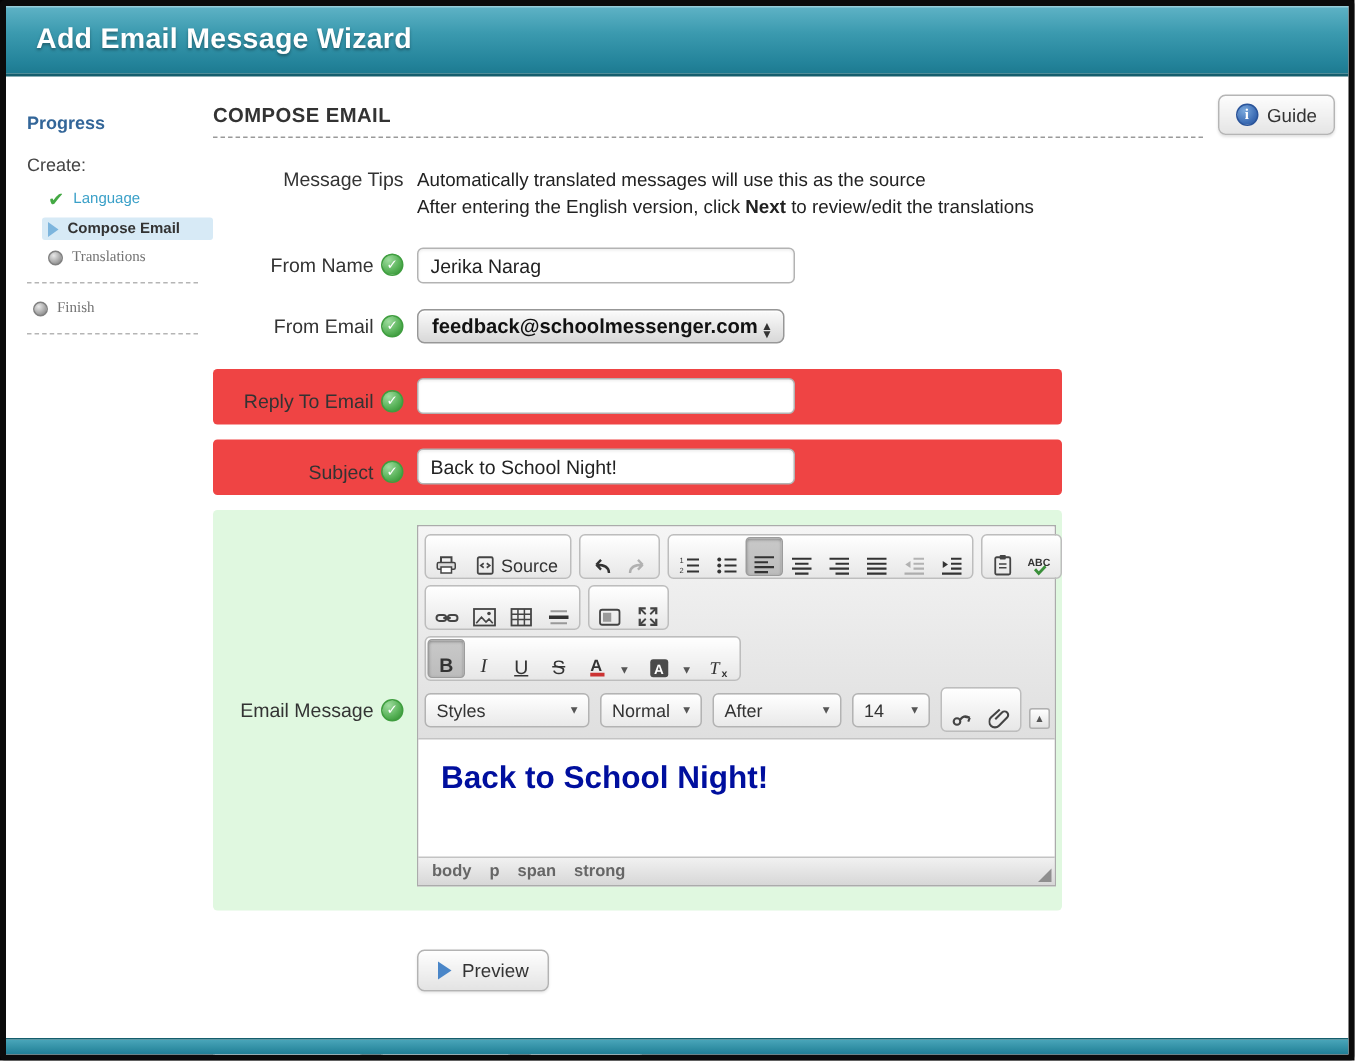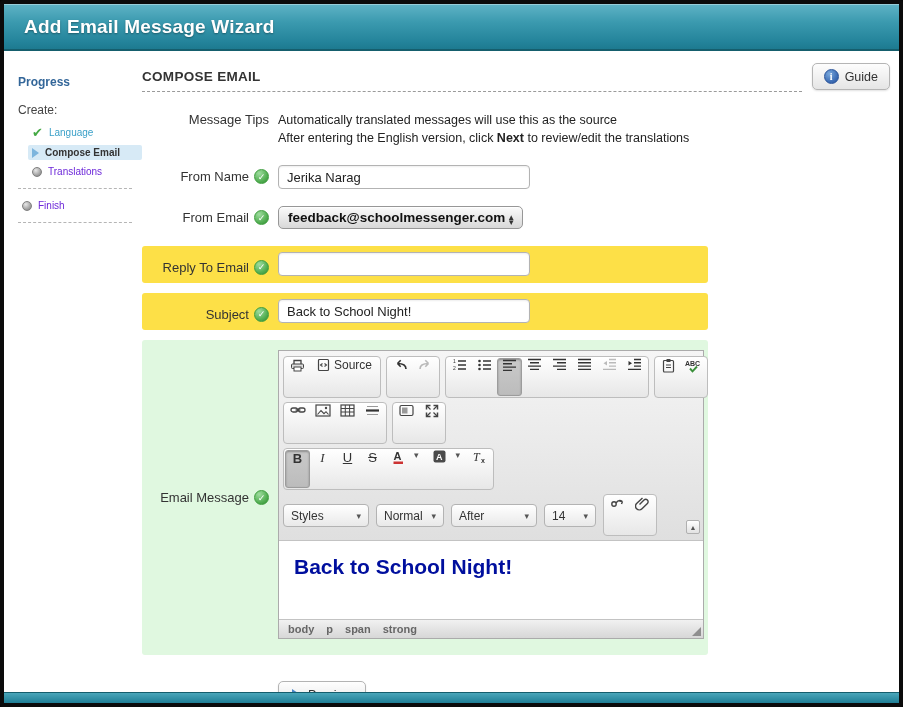--- a/index.html
+++ b/index.html
@@ -24,21 +24,21 @@
 
   
   .progress-title { color:#336699; font-weight:bold; margin:6px 0 14px; }
   .create-label { color:#444; margin-bottom:7px; }
   .side-item { display:flex; align-items:center; gap:6px; margin:0 0 4px 10px;
                padding:2px 4px; border-radius:2px; white-space:nowrap; }
   .side-item .lbl { font-size:10px; }
   .item-link .lbl { color:#3aa0c8; }
   .item-current { background:#d7eaf6; }
   .item-current .lbl { color:#333; font-weight:bold; }
-  .item-pending .lbl { color:#6d28d9; }
+  .item-pending .lbl { color:#737373;font-family:Liberation Serif, serif; }
   .chk { color:#44a944; font-size:13px; font-weight:bold; line-height:1; }
   .tri { width:0; height:0; border-left:7px solid #7db5dd; border-top:5px solid transparent;
          border-bottom:5px solid transparent; }
   .ball { width:10px; height:10px; border-radius:50%; border:1px solid #808080;
           background:radial-gradient(circle at 35% 30%,#e8e8e8,#9a9a9a 70%,#777); }
   .dashes { border-top:1px dashed #b5b5b5; width:114px; margin:9px 0 9px 0; }
   .sidebar .indent0 { margin-left:0; }
 
   
   .section-head { position:relative; width:660px; padding-bottom:7px;
@@ -65,34 +65,34 @@
   .tips-row { margin-bottom:18px; }
   .tips-text { font-size:12.5px; color:#222; line-height:18px; padding-top:3px; }
   .txt { width:252px; height:24px; border:1px solid #b3b3b3; border-radius:4px; padding:2px 8px;
          font:13px "Liberation Sans",sans-serif; color:#222; background:#fff;
          box-shadow:inset 0 1px 2px rgba(0,0,0,.07); }
   .row-gap { margin-bottom:17px; }
   .sel { display:inline-flex; align-items:flex-end; gap:2px; border:1px solid #979797;
     border-radius:5px; background:linear-gradient(#fbfbfb,#d8d8d8); padding:3px 7px 3px 9px;
     font-size:13.5px; color:#111; cursor:pointer; box-shadow:inset 0 1px 0 rgba(255,255,255,.7);font-weight:bold; }
   .updown { display:flex; flex-direction:column; line-height:.55; font-size:8px; color:#333; }
-  .green-row { background:#fde047; border-radius:3px; padding:6px 0 7px; display:flex;
+  .green-row { background:#ef4444; border-radius:3px; padding:6px 0 7px; display:flex;
                margin-bottom:10px; width:566px; }
   .green-row .lblcol, .green-panel .lblcol { padding-top:6px; }
   .green-panel { background:#e0f8e0; border-radius:3px; padding:10px 0 16px; display:flex;
                  width:566px; margin-bottom:0; }
 
   
   .editor { width:426px; border:1px solid #ababab; background:#fff; position:relative; }
   .toolbar { padding:3px 4px 2px; background:linear-gradient(#f5f5f5,#dfdfdf);
              border-bottom:1px solid #c3c3c3; position:relative; }
   .trow { display:flex; align-items:center; }
   .tgroup { display:inline-flex; align-items:center; border:1px solid #bdbdbd; border-radius:4px;
     background:linear-gradient(#ffffff,#e7e7e7); margin:2px 5px 2px 0; padding:1px; }
-  .tbtn { width:25px; height:38px; display:flex; align-items:flex-start; justify-content:center;
+  .tbtn { width:25px; height:26px; display:flex; align-items:flex-end; justify-content:center;
           border-radius:3px; color:#333; cursor:pointer; }
   .tbtn.active { background:linear-gradient(#c9c9c9,#bcbcbc); box-shadow:inset 0 1px 2px rgba(0,0,0,.3);
                  border:1px solid #9c9c9c; }
   .tbtn.disabled { opacity:.32; }
   .tbtn.wide { width:auto; padding:0 7px; gap:4px; font-size:12px; }
   .glyph-b { font-weight:bold; font-size:13px; }
   .glyph-i { font-style:italic; font-family:"Liberation Serif",serif; font-size:13px; }
   .glyph-u { text-decoration:underline; font-size:13px; }
   .glyph-s { text-decoration:line-through; font-size:13px; }
   .tsel { display:inline-flex; align-items:center; justify-content:space-between;
@@ -395,21 +395,21 @@
                   <span class="tbtn">
                     <svg width="15" height="14">
                         <text x="1" y="11" font-size="12" font-style="italic" font-family="Liberation Serif,serif" fill="#333">T</text>
                         <text x="9" y="13" font-size="7" font-weight="bold" fill="#333">x</text>
                       </svg>
                   </span>
                 </span>
               </div>
 
               <div class="trow">
-                <span class="tsel" style="width:86px">
+                <span class="tsel" style="width:110px">
                   <span>Styles</span>
                   <span class="caret">▾</span>
                 </span>
                 <span class="tsel" style="width:68px">
                   <span>Normal</span>
                   <span class="caret">▾</span>
                 </span>
                 <span class="tsel" style="width:86px">
                   <span>After</span>
                   <span class="caret">▾</span>

